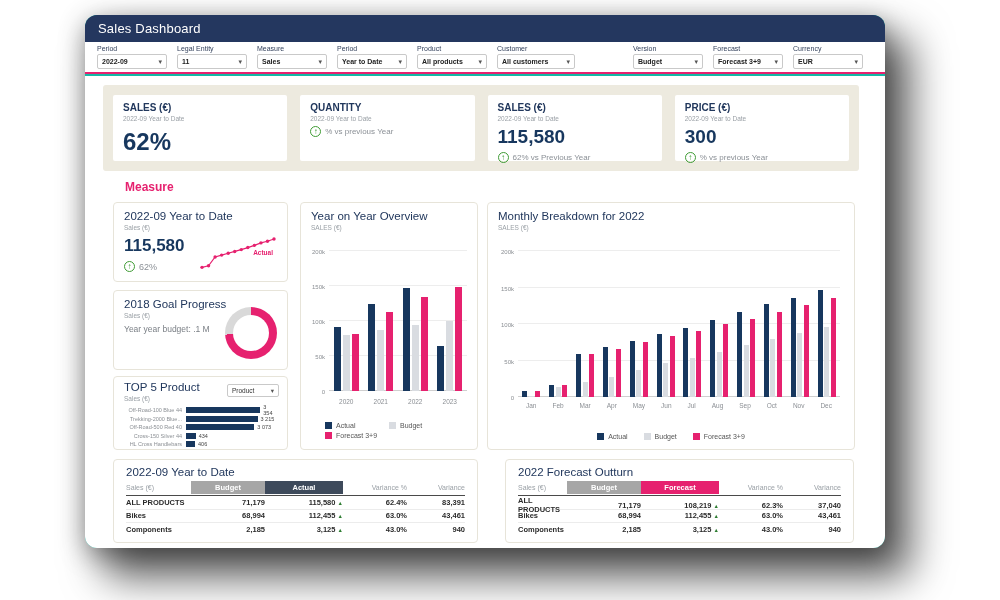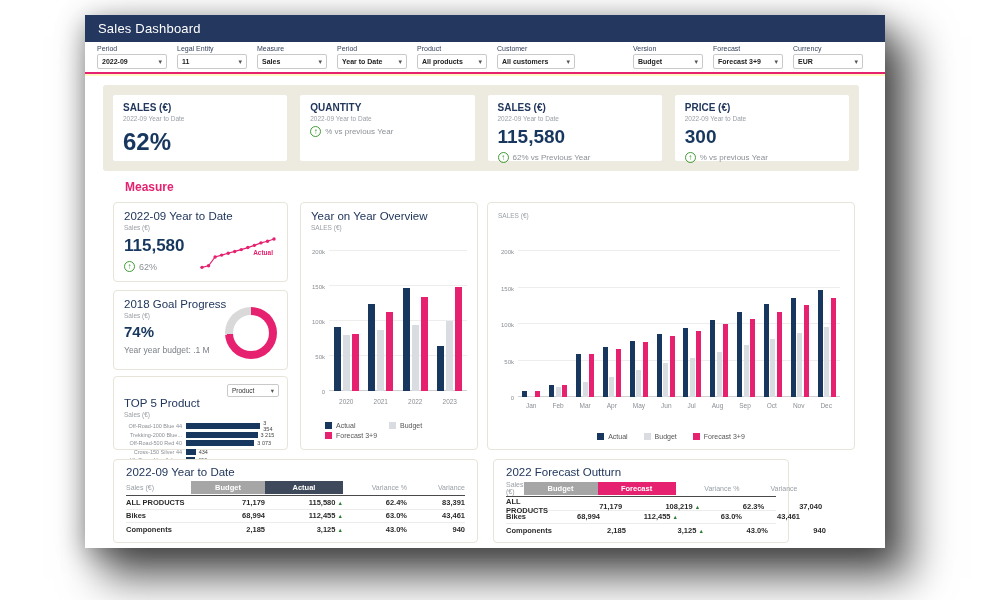--- a/index.html
+++ b/index.html
@@ -1,19 +1,19 @@
 <!DOCTYPE html>
 <html><head>
 <meta charset="utf-8">
 <style>
   * { margin:0; padding:0; box-sizing:border-box; }
   html,body { width:1000px; height:600px; background:#ffffff; overflow:hidden;
               font-family:"Liberation Sans", sans-serif; }
   .dashboard { position:absolute; left:85px; top:15px; width:800px; height:533px;
-               background:#fef9c3; border-radius:0; overflow:hidden;
+               background:#14b8a6; border-radius:12px; overflow:hidden;
                box-shadow: 22px 26px 40px 4px rgba(0,0,0,0.62), 0 6px 26px rgba(0,0,0,0.38); }
   
   .titlebar { height:27px; background:#24375F; display:flex; align-items:center; padding-left:13px; }
   .titlebar .title { color:#ffffff; font-size:13px; letter-spacing:.2px; }
   
   .filterbar { height:32px; background:#ffffff; border-bottom:2px solid #E6216F;
                display:flex; align-items:center; padding:0 12px; }
   .filter { width:80px; margin-right:0; }
   .filter .flabel { font-size:7px; color:#33415c; margin-bottom:2px; }
   .fbox { width:70px; height:15px; border:1px solid #c9c9c9; border-radius:2px; background:#fff;
@@ -48,21 +48,21 @@
   #card-ytd .delta { display:flex; align-items:center; gap:4px; margin-top:5px; }
   #card-ytd .delta .dtext { font-size:9px; color:#8b9096; }
   #spark { position:absolute; right:6px; top:26px; }
   
   #card-goal { left:28px; top:214px; width:175px; height:80px; }
   #card-goal .val { font-size:15px; font-weight:bold; color:#17375E; margin-top:4px; }
   #card-goal .note { font-size:8.5px; color:#7a7f85; margin-top:5px; }
   .donut { position:absolute; right:10px; top:16px; width:52px; height:52px; border-radius:50%; }
   .donut::after { content:""; position:absolute; inset:8px; background:#fff; border-radius:50%; }
   
-  #card-top5 { left:28px; top:300px; width:175px; height:74px; padding-top:20px; }
+  #card-top5 { left:28px; top:300px; width:175px; height:74px; padding-top:4px; }
   .t5-drop { position:absolute; right:8px; top:7px; width:52px; height:13px; border:1px solid #c9c9c9;
              border-radius:2px; display:flex; align-items:center; justify-content:space-between; padding:0 4px; }
   .t5-drop .fval { font-size:6.5px; color:#333; }
   .t5-drop .chev { font-size:6.5px; color:#555; }
   .t5rows { margin-top:4px; }
   .t5row { display:flex; align-items:center; height:8.5px; }
   .t5label { width:62px; font-size:5.5px; color:#8b8f94; text-align:right; padding-right:4px;
              white-space:nowrap; overflow:hidden; }
   .t5barwrap { flex:1; display:flex; align-items:center; gap:3px; }
   .t5bar { height:6px; background:#17375E; }
@@ -87,21 +87,21 @@
   #card-yoy .legend { left:24px; right:10px; bottom:10px; flex-wrap:wrap; row-gap:3px; }
   #card-yoy .legend .litem { width:64px; }
   #card-monthly .legend { left:0; right:0; bottom:9px; justify-content:center; gap:16px; }
   .litem { display:flex; align-items:center; gap:4px; }
   .lsq { width:7px; height:7px; display:inline-block; }
   .ltxt { font-size:7px; color:#555; }
   
   .tablecard { position:absolute; top:383px; height:84px; background:#fff; border:1px solid #e7e4d9;
                border-radius:4px; padding:6px 12px; }
   #table-0 { left:28px; width:365px; }
-  #table-1 { left:408px; width:296px; }
+  #table-1 { left:420px; width:349px; }
   .tbl-title { font-size:11.5px; color:#21375C; }
   .tbl-grid { display:grid; grid-template-columns: 1fr 74px 78px 64px 58px; align-items:center; }
   .tbl-head { margin-top:3px; border-bottom:1.5px solid #4a4a4a; padding-bottom:1px; }
   .th-corner { font-size:7px; color:#9aa0a6; }
   .chip { height:13px; display:flex; align-items:center; justify-content:center;
           color:#fff; font-size:7.5px; font-weight:bold; }
   .chip.gray { background:#A6A6A6; }
   .chip.dark { background:#3E4A5B; }
   .chip.pink { background:#E6216F; }
   .th-right { font-size:7px; color:#9aa0a6; text-align:right; }
@@ -247,21 +247,20 @@
           <circle cx="63.909090909090914" cy="13.877551020408163" r="1.7" fill="#E6216F"></circle>
           <circle cx="70.45454545454545" cy="12.244897959183671" r="1.7" fill="#E6216F"></circle>
           <circle cx="77" cy="10" r="1.7" fill="#E6216F"></circle>
           <text x="76" y="26" text-anchor="end" font-size="6.5" fill="#E6216F" font-weight="bold">Actual</text>
         </svg>
     </div>
 
     <div class="card" id="card-goal">
       <div class="card-title">2018 Goal Progress</div>
       <div class="card-sub">Sales (€)</div>
-      <div class="val">74%</div>
       <div class="note">Year year budget: .1 M</div>
       <div class="donut" id="donut" style="background: conic-gradient(rgb(230, 33, 111) 0deg, rgb(230, 33, 111) 74%, rgb(217, 217, 217) 74%, rgb(217, 217, 217) 100%);"></div>
     </div>
 
     <div class="card" id="card-top5">
       <div class="card-title">TOP 5 Product</div>
       <div class="t5-drop">
         <span class="fval">Product</span>
         <span class="chev">▾</span>
       </div>
@@ -358,20 +357,21 @@
             <span class="ltxt">Budget</span>
           </div>
           <div class="litem">
             <span class="lsq" style="background: rgb(230, 33, 111);"></span>
             <span class="ltxt">Forecast 3+9</span>
           </div>
         </div>
     </div>
 
     <div class="card" id="card-monthly">
+      <div class="card-title">Monthly Breakdown for 2022</div>
       <div class="card-sub">SALES (€)</div>
       <div class="plotwrap" id="monthly-plot">
           <div class="gridline zero" style="bottom: 0%;"></div>
           <span class="ytick" style="bottom: 0%;">0</span>
           <div class="gridline" style="bottom: 25%;"></div>
           <span class="ytick" style="bottom: 25%;">50k</span>
           <div class="gridline" style="bottom: 50%;"></div>
           <span class="ytick" style="bottom: 50%;">100k</span>
           <div class="gridline" style="bottom: 75%;"></div>
           <span class="ytick" style="bottom: 75%;">150k</span>

